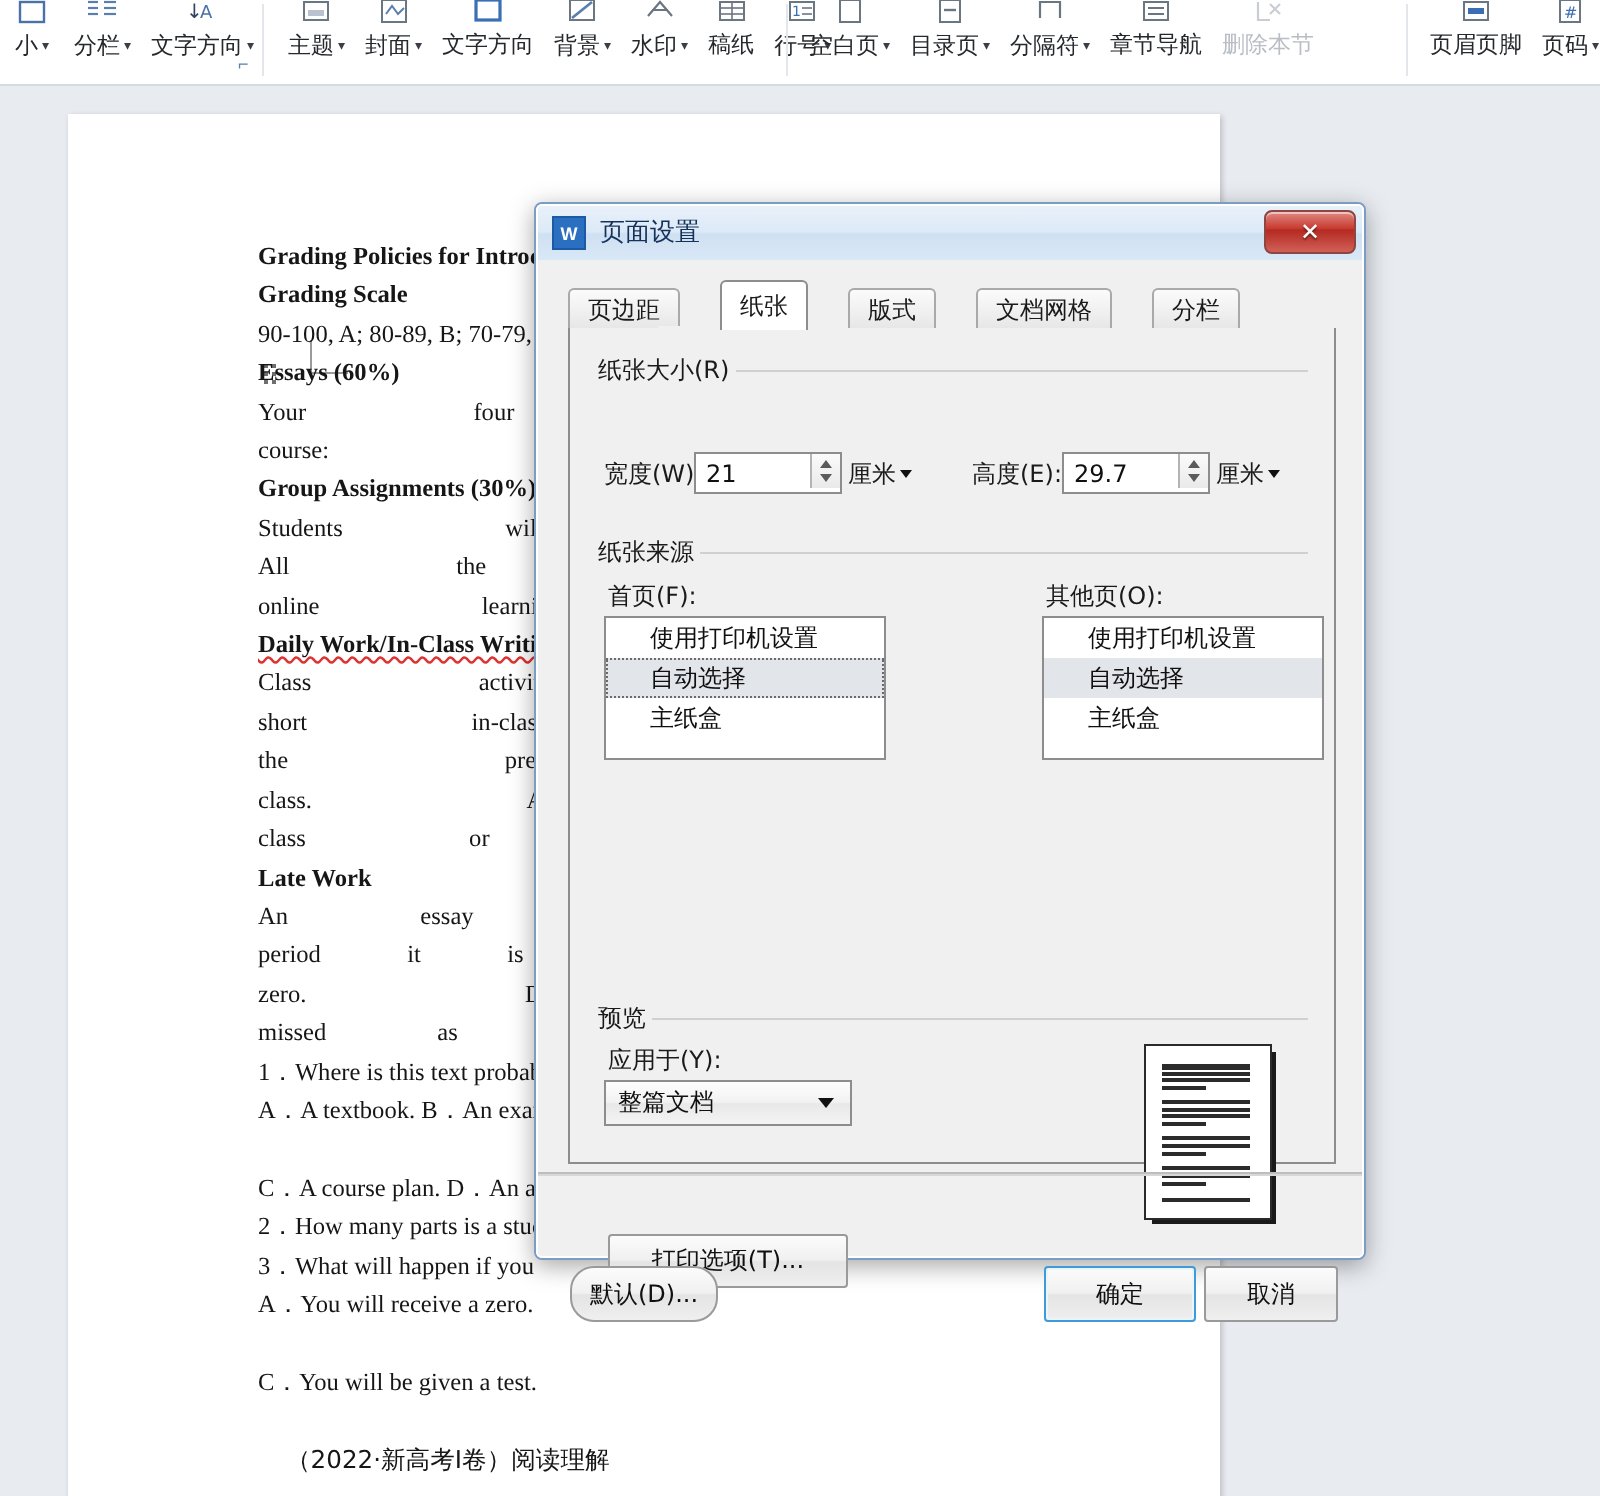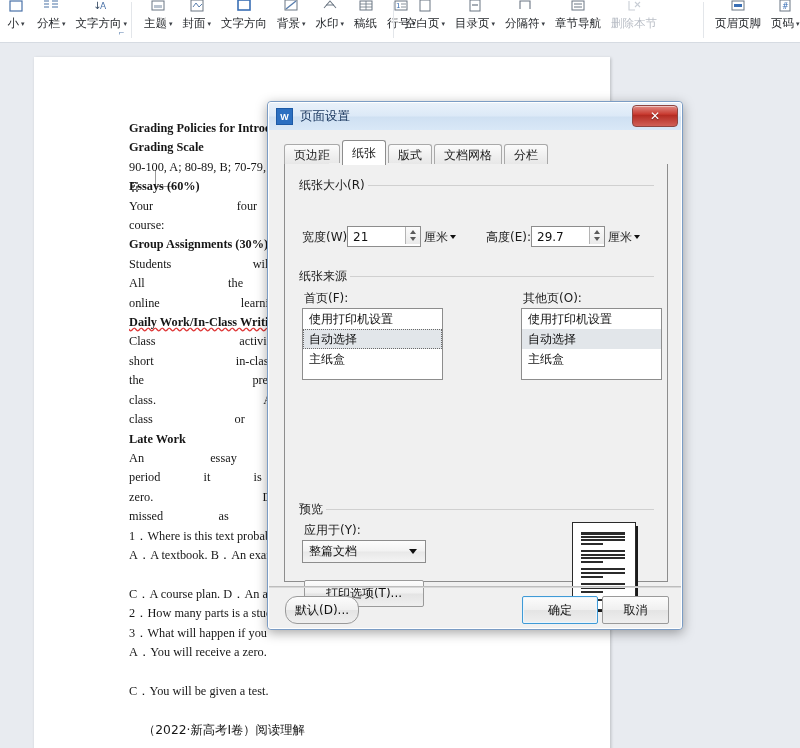--- a/index.html
+++ b/index.html
@@ -75,21 +75,21 @@
     display:flex;align-items:center;justify-content:center;cursor:pointer;
   }
   #closebtn span{color:#fff;font-size:12px;font-weight:bold;font-family:"DejaVu Sans",sans-serif;
     text-shadow:0 1px 1px rgba(0,0,0,.45);}
 
   #dlgbody{position:absolute;left:0;top:27px;right:0;bottom:0;background:#f0f0f0;border-radius:0 0 3px 3px;}
 
   
   #tabs{position:absolute;left:15px;top:11px;height:24px;display:flex;align-items:flex-end;}
   .tab{
-    height:20px;padding:0 9px;margin-right:2px;
+    height:20px;padding:0 9px;margin-right:20px;
     background:linear-gradient(to bottom,#fbfbfb,#e6e6e6);
     border:1px solid #a9a9a9;border-bottom:none;border-radius:3px 3px 0 0;
     display:flex;align-items:center;font-size:12px;color:#1a1a1a;cursor:pointer;
     font-family:"DejaVu Sans","Liberation Sans",sans-serif;
   }
   .tab.active{height:24px;background:#ffffff;border-color:#8d8d8d;position:relative;z-index:3;}
   #tabline{position:absolute;left:15px;top:34px;width:384px;height:1px;background:#8d8d8d;}
   #tabpanel{
     position:absolute;left:15px;top:34px;width:382px;height:417px;
     background:#f0f0f0;border:1px solid #8d8d8d;border-top:none;
@@ -119,31 +119,32 @@
   .spbtns{position:absolute;right:0;top:0;width:14px;height:17px;
     background:linear-gradient(to bottom,#fbfbfb,#eaeaea);border-left:1px solid #b4b4b4;}
   .spbtns i{position:absolute;left:4px;width:0;height:0;border-left:3px solid transparent;border-right:3px solid transparent;}
   .spbtns i.up{top:3px;border-bottom:4px solid #5b5b5b;}
   .spbtns i.dn{bottom:3px;border-top:4px solid #5b5b5b;}
   .unit{position:absolute;font-size:12px;color:#1a1a1a;font-family:"DejaVu Sans","Liberation Sans",sans-serif;cursor:pointer;}
   .unit .caret2{display:inline-block;width:0;height:0;margin-left:2px;
     border-left:3px solid transparent;border-right:3px solid transparent;border-top:4px solid #101010;vertical-align:2px;}
 
   .listbox{position:absolute;background:#fff;border:1px solid #8d8d8d;overflow:hidden;}
-  .listbox .li{height:20px;display:flex;align-items:center;padding-left:6px;
+  .listbox .li{height:20px;display:flex;align-items:center;padding-left:22px;
     font-size:12px;color:#101010;font-family:"DejaVu Sans","Liberation Sans",sans-serif;cursor:pointer;}
   .listbox .li.sel{background:#e2e6ea;}
   .listbox .li.focus{outline:1px dotted #6a6a6a;outline-offset:-1px;}
 
   .btn{
     position:absolute;background:linear-gradient(to bottom,#fcfcfc 0%,#f0f0f0 48%,#e4e4e4 52%,#efefef 100%);
     border:1px solid #9a9a9a;border-radius:2px;
     display:flex;align-items:center;justify-content:center;
     font-size:12px;color:#101010;cursor:pointer;
     font-family:"DejaVu Sans","Liberation Sans",sans-serif;
+    margin-top:37px;
   }
   .btn.primary{border:1px solid #3f9ad6;box-shadow:inset 0 0 0 1px #eaf5fd;}
 
   
   #pvwrap{position:absolute;right:14px;top:13px;width:68px;height:92px;}
   #pvshadow{position:absolute;left:4px;top:4px;width:62px;height:86px;background:#1a1a1a;}
   #pvpage{position:absolute;left:0;top:0;width:62px;height:86px;background:#fff;border:1px solid #2a2a2a;}
   #pvpage .ln{position:absolute;left:8px;background:#2b2b2b;height:1.5px;}
 
   #sep-bottom{position:absolute;left:0;right:0;top:456px;height:1px;background:#d8d8d8;border-top:1px solid #bdbdbd;}

